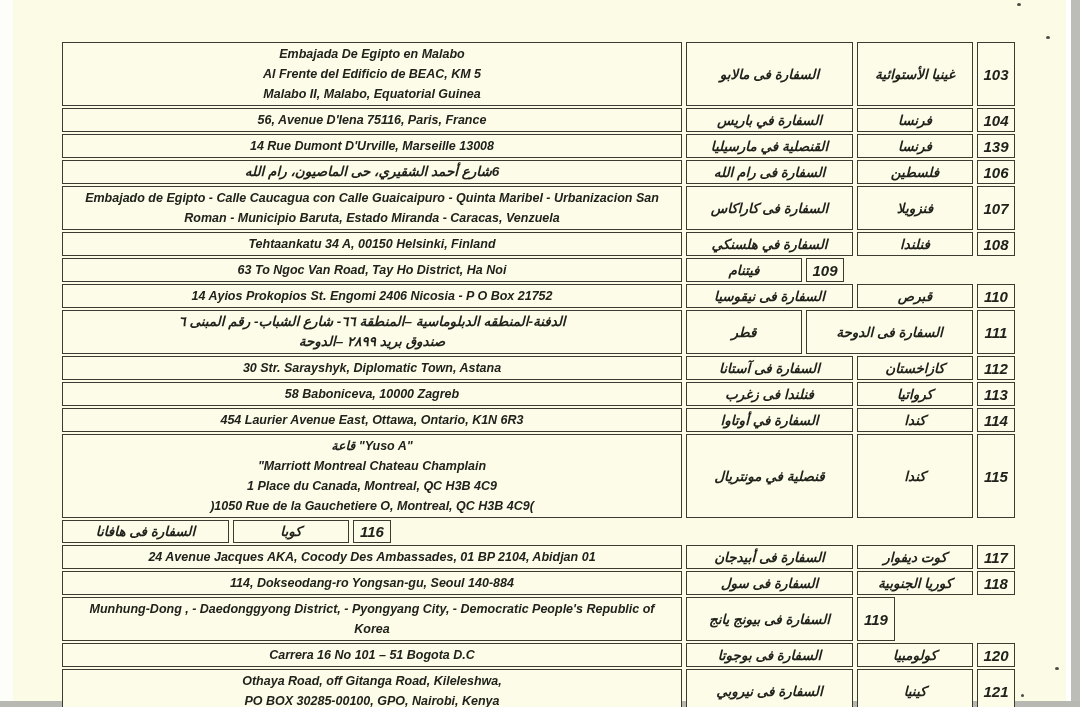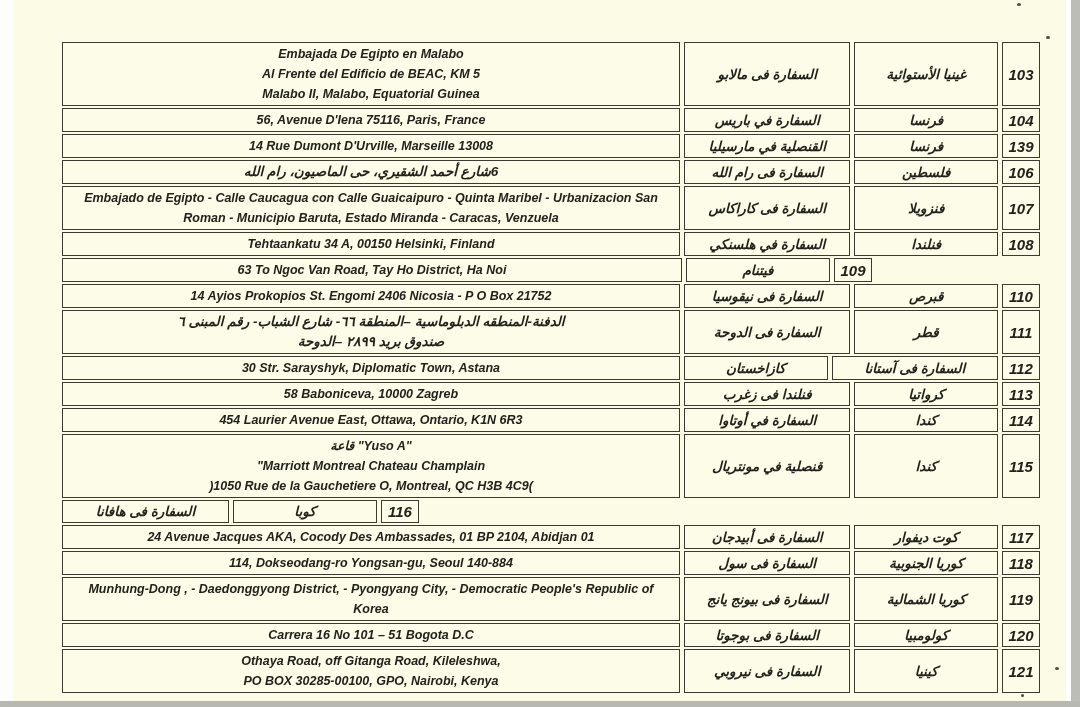--- a/index.html
+++ b/index.html
@@ -29,21 +29,21 @@
   .cell {
     border:1px solid #3b3b31;
     background:#fcfce8;
     display:flex; flex-direction:column;
     justify-content:center; align-items:center;
     text-align:center;
     padding:1px 4px;
   }
   .cell.addr { width:620px; font-size:12.5px; }
   .cell.emb  { width:167px; font-size:13.5px; }
-  .cell.ctry { width:144px; font-size:13.5px; }
+  .cell.ctry { width:116px; font-size:13.5px; }
   .cell.num  { width:38px;  font-size:15px; padding:1px 10px; }
   .addr-line { line-height:20px; white-space:nowrap; }
   .cell[dir="rtl"] .addr-line { font-size:13.5px;font-style:italic; }
   .emb, .ctry { line-height:19px; }
 </style>
 </head>
 <body>
 
 <div class="edge-left"></div>
 <div class="edge-right-white"></div>
@@ -120,30 +120,30 @@
       </div>
       <div class="cell emb" dir="rtl">السفارة فى نيقوسيا</div>
       <div class="cell ctry" dir="rtl">قبرص</div>
       <div class="cell num">110</div>
     </div>
     <div class="row">
       <div class="cell addr" dir="rtl">
         <div class="addr-line">الدفنة-المنطقه الدبلوماسية –المنطقة ٦٦- شارع الشباب- رقم المبنى ٦</div>
         <div class="addr-line">صندوق بريد ٢٨٩٩ –الدوحة</div>
       </div>
+      <div class="cell ctry" dir="rtl">قطر</div>
       <div class="cell emb" dir="rtl">السفارة فى الدوحة</div>
-      <div class="cell ctry" dir="rtl">قطر</div>
       <div class="cell num">111</div>
     </div>
     <div class="row">
       <div class="cell addr">
         <div class="addr-line">30 Str. Sarayshyk, Diplomatic Town, Astana</div>
       </div>
+      <div class="cell emb" dir="rtl">السفارة فى آستانا</div>
       <div class="cell ctry" dir="rtl">كازاخستان</div>
-      <div class="cell emb" dir="rtl">السفارة فى آستانا</div>
       <div class="cell num">112</div>
     </div>
     <div class="row">
       <div class="cell addr">
         <div class="addr-line">58 Baboniceva, 10000 Zagreb</div>
       </div>
       <div class="cell emb" dir="rtl">فنلندا فى زغرب</div>
       <div class="cell ctry" dir="rtl">كرواتيا</div>
       <div class="cell num">113</div>
     </div>
@@ -152,20 +152,21 @@
         <div class="addr-line">454 Laurier Avenue East, Ottawa, Ontario, K1N 6R3</div>
       </div>
       <div class="cell emb" dir="rtl">السفارة في أوتاوا</div>
       <div class="cell ctry" dir="rtl">كندا</div>
       <div class="cell num">114</div>
     </div>
     <div class="row">
       <div class="cell addr">
         <div class="addr-line">قاعة "Yuso A"</div>
         <div class="addr-line">"Marriott Montreal Chateau Champlain</div>
+        <div class="addr-line">1 Place du Canada, Montreal, QC H3B 4C9</div>
         <div class="addr-line">)1050 Rue de la Gauchetiere O, Montreal, QC H3B 4C9(</div>
       </div>
       <div class="cell emb" dir="rtl">قنصلية في مونتريال</div>
       <div class="cell ctry" dir="rtl">كندا</div>
       <div class="cell num">115</div>
     </div>
     <div class="row">
       <div class="cell emb" dir="rtl">السفارة فى هافانا</div>
       <div class="cell ctry" dir="rtl">كوبا</div>
       <div class="cell num">116</div>
@@ -185,21 +186,20 @@
       <div class="cell emb" dir="rtl">السفارة فى سول</div>
       <div class="cell ctry" dir="rtl">كوريا الجنوبية</div>
       <div class="cell num">118</div>
     </div>
     <div class="row">
       <div class="cell addr">
         <div class="addr-line">Munhung-Dong , - Daedonggyong District, - Pyongyang City, - Democratic People's Republic of</div>
         <div class="addr-line">Korea</div>
       </div>
       <div class="cell emb" dir="rtl">السفارة فى بيونج يانج</div>
-      <div class="cell ctry" dir="rtl">كوريا الشمالية</div>
       <div class="cell num">119</div>
     </div>
     <div class="row">
       <div class="cell addr">
         <div class="addr-line">Carrera 16 No 101 – 51 Bogota D.C</div>
       </div>
       <div class="cell emb" dir="rtl">السفارة فى بوجوتا</div>
       <div class="cell ctry" dir="rtl">كولومبيا</div>
       <div class="cell num">120</div>
     </div>

